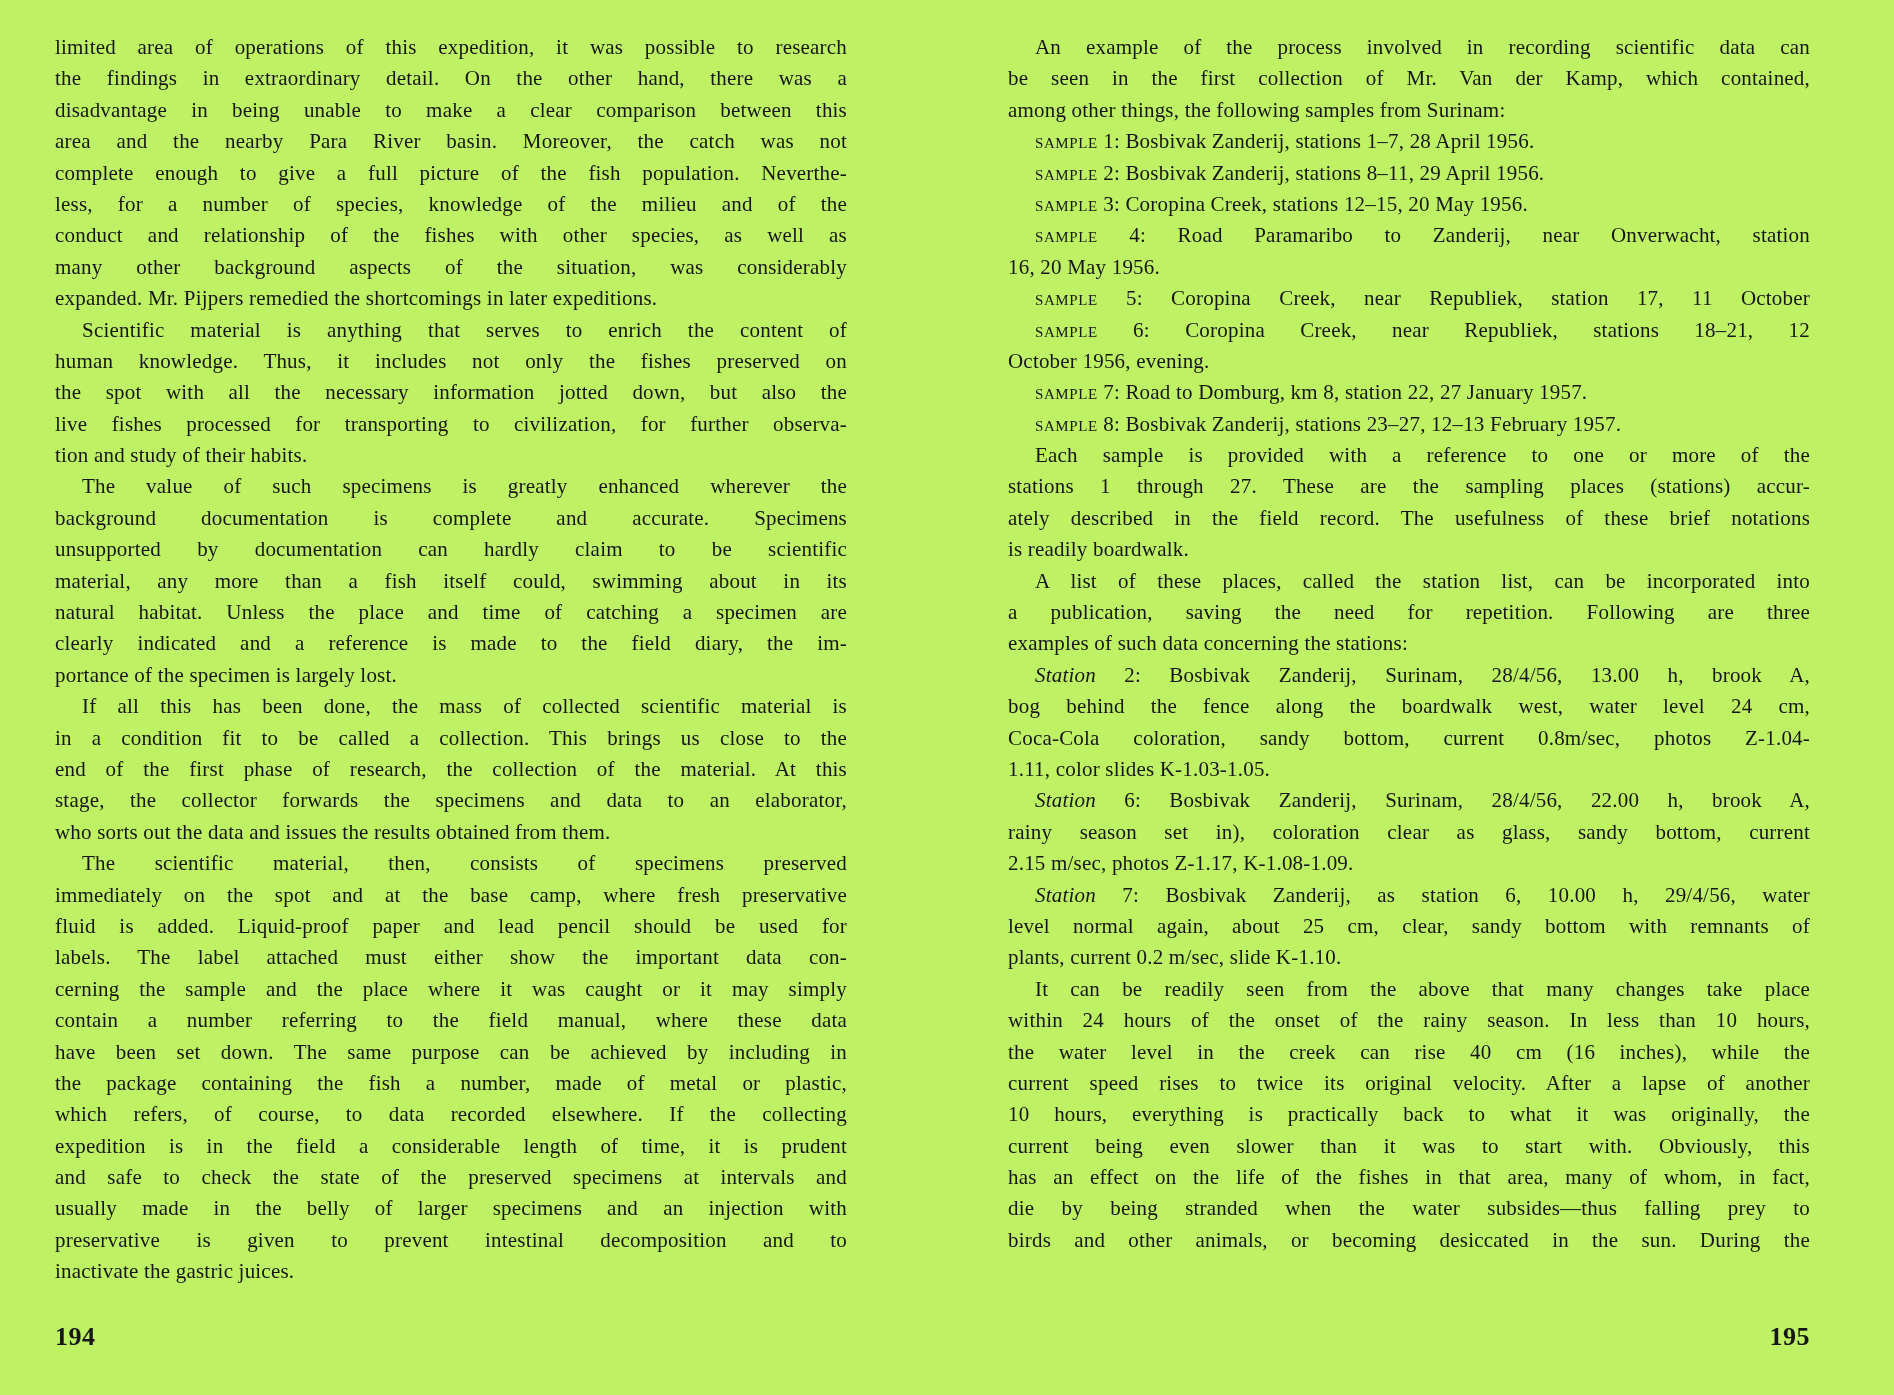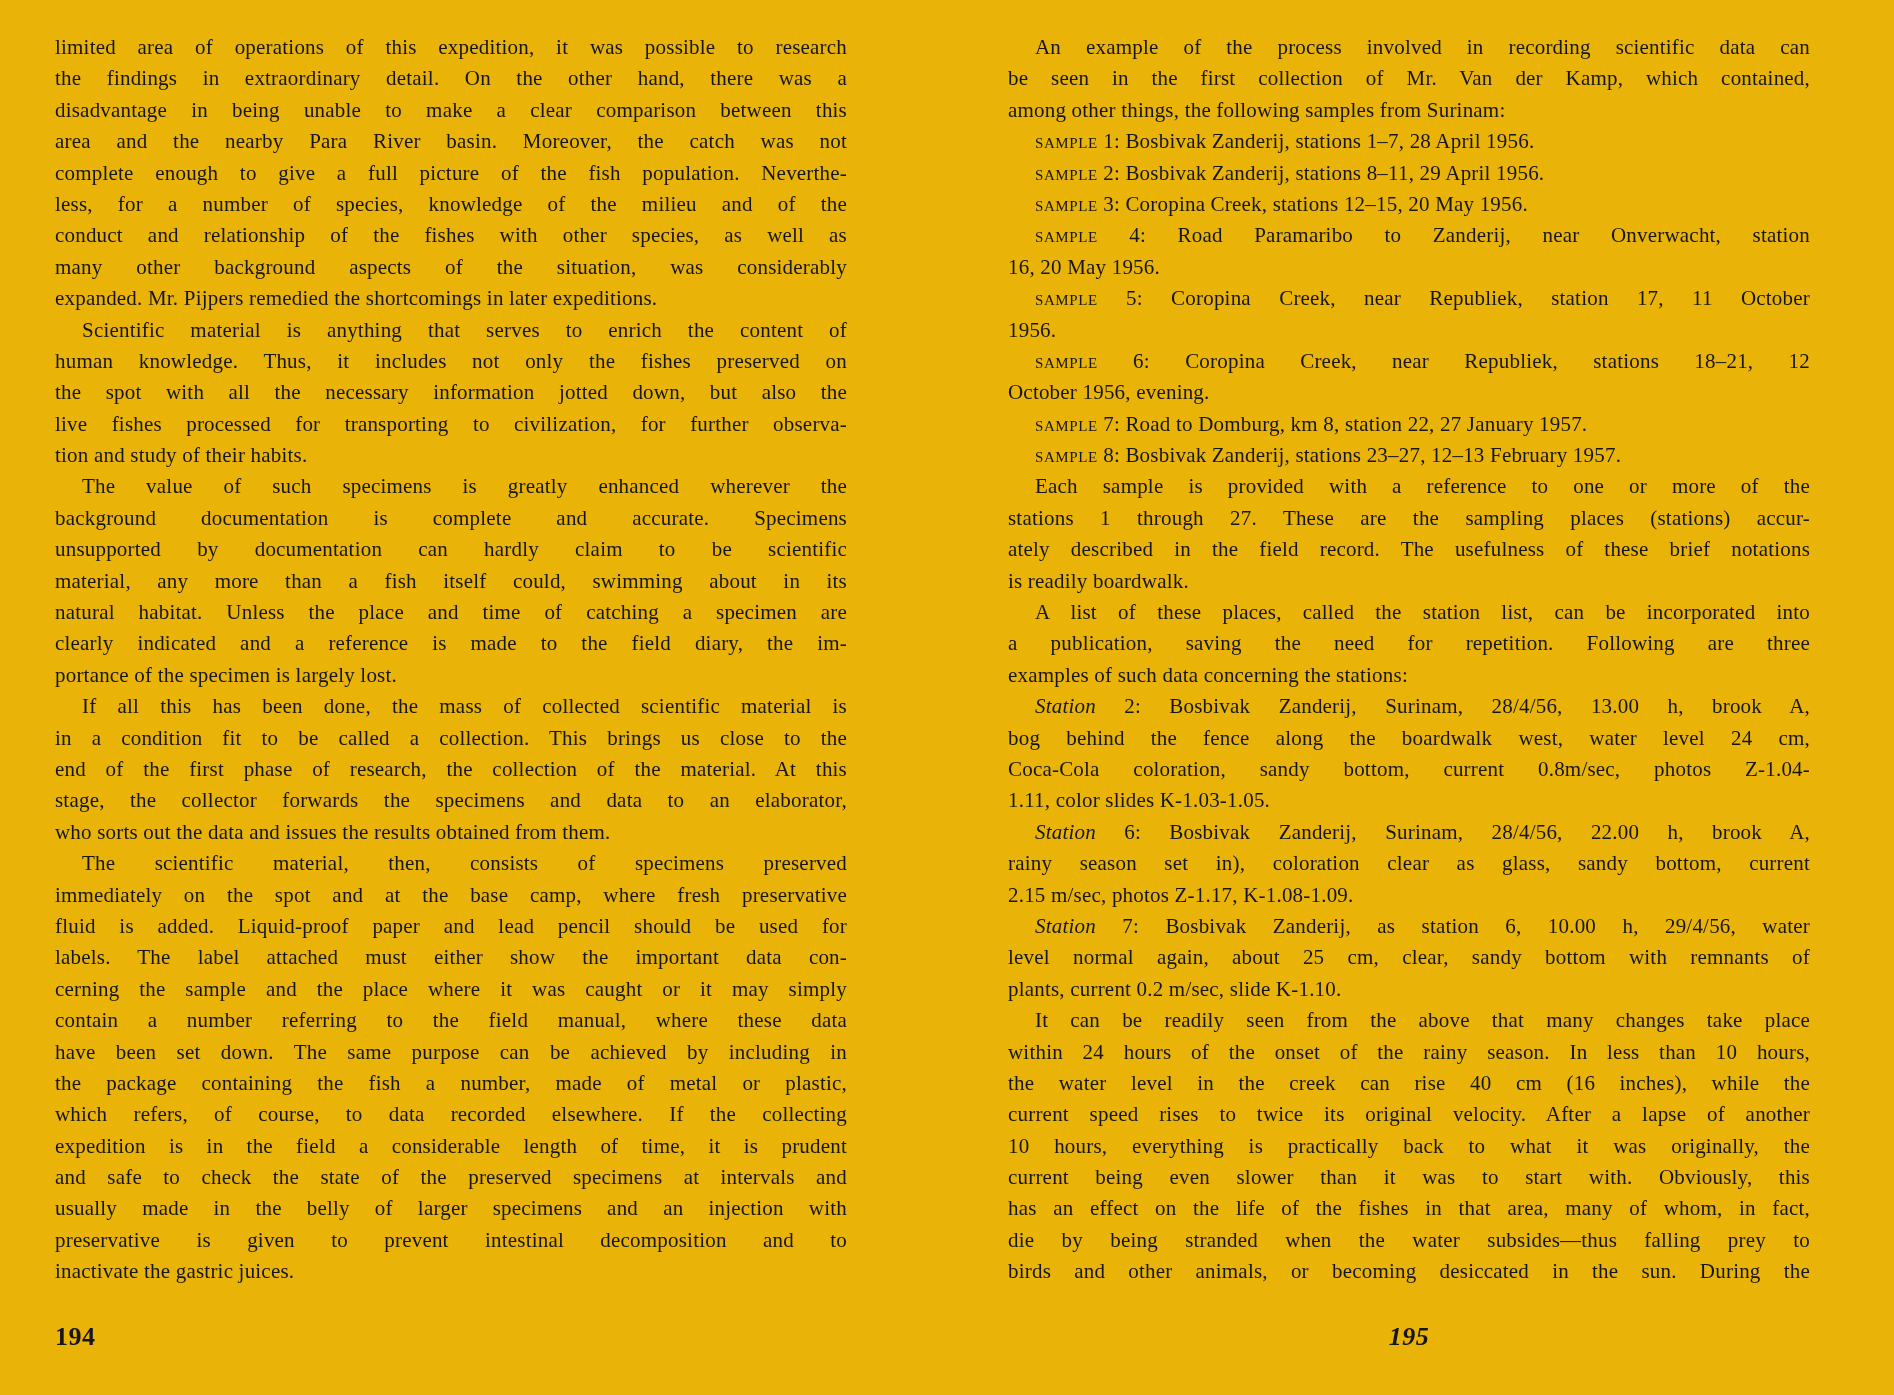--- a/index.html
+++ b/index.html
@@ -4,21 +4,21 @@
 <style>
   html, body {
     margin: 0;
     padding: 0;
     background: #ffffff;
   }
   .spread {
     position: relative;
     width: 1894px;
     height: 1395px;
-    background: #eab308;
+    background: #bef264;
     overflow: hidden;
     font-family: "Liberation Serif", "DejaVu Serif", serif;
     color: #161616;
   }
   .text-column {
     position: absolute;
     top: 32px;
   }
   .col-left  { left: 55px;   width: 792px; }
   .col-right { left: 1008px; width: 802px; }
@@ -42,21 +42,21 @@
   }
   .it { font-style: italic; }
   .page-number {
     position: absolute;
     top: 1322px;
     font-size: 26px;
     font-weight: bold;
     letter-spacing: 0.5px;
   }
   .pn-left  { left: 55px; }
-  .pn-right { left: 1008px; width: 802px; text-align: center; font-style: italic; }
+  .pn-right { left: 1008px; width: 802px; text-align: right; }
 </style>
 </head>
 <body>
 
 <div class="spread">
   <div class="page">
     <div class="text-column col-left">
         <div class="line"><span>limited area of operations of this expedition, it was possible to research</span></div>
         <div class="line"><span>the findings in extraordinary detail. On the other hand, there was a</span></div>
         <div class="line"><span>disadvantage in being unable to make a clear comparison between this</span></div>
@@ -104,21 +104,20 @@
     <div class="text-column col-right">
         <div class="line indent"><span>An example of the process involved in recording scientific data can</span></div>
         <div class="line"><span>be seen in the first collection of Mr. Van der Kamp, which contained,</span></div>
         <div class="line last"><span>among other things, the following samples from Surinam:</span></div>
         <div class="line last indent"><span class="sc">SAMPLE</span><span> 1: Bosbivak Zanderij, stations 1–7, 28 April 1956.</span></div>
         <div class="line last indent"><span class="sc">SAMPLE</span><span> 2: Bosbivak Zanderij, stations 8–11, 29 April 1956.</span></div>
         <div class="line last indent"><span class="sc">SAMPLE</span><span> 3: Coropina Creek, stations 12–15, 20 May 1956.</span></div>
         <div class="line indent"><span class="sc">SAMPLE</span><span> 4: Road Paramaribo to Zanderij, near Onverwacht, station</span></div>
         <div class="line last"><span>16, 20 May 1956.</span></div>
         <div class="line indent"><span class="sc">SAMPLE</span><span> 5: Coropina Creek, near Republiek, station 17, 11 October</span></div>
-        <div class="line last"><span>1956.</span></div>
         <div class="line indent"><span class="sc">SAMPLE</span><span> 6: Coropina Creek, near Republiek, stations 18–21, 12</span></div>
         <div class="line last"><span>October 1956, evening.</span></div>
         <div class="line last indent"><span class="sc">SAMPLE</span><span> 7: Road to Domburg, km 8, station 22, 27 January 1957.</span></div>
         <div class="line last indent"><span class="sc">SAMPLE</span><span> 8: Bosbivak Zanderij, stations 23–27, 12–13 February 1957.</span></div>
         <div class="line indent"><span>Each sample is provided with a reference to one or more of the</span></div>
         <div class="line"><span>stations 1 through 27. These are the sampling places (stations) accur-</span></div>
         <div class="line"><span>ately described in the field record. The usefulness of these brief notations</span></div>
         <div class="line last"><span>is readily boardwalk.</span></div>
         <div class="line indent"><span>A list of these places, called the station list, can be incorporated into</span></div>
         <div class="line"><span>a publication, saving the need for repetition. Following are three</span></div>

